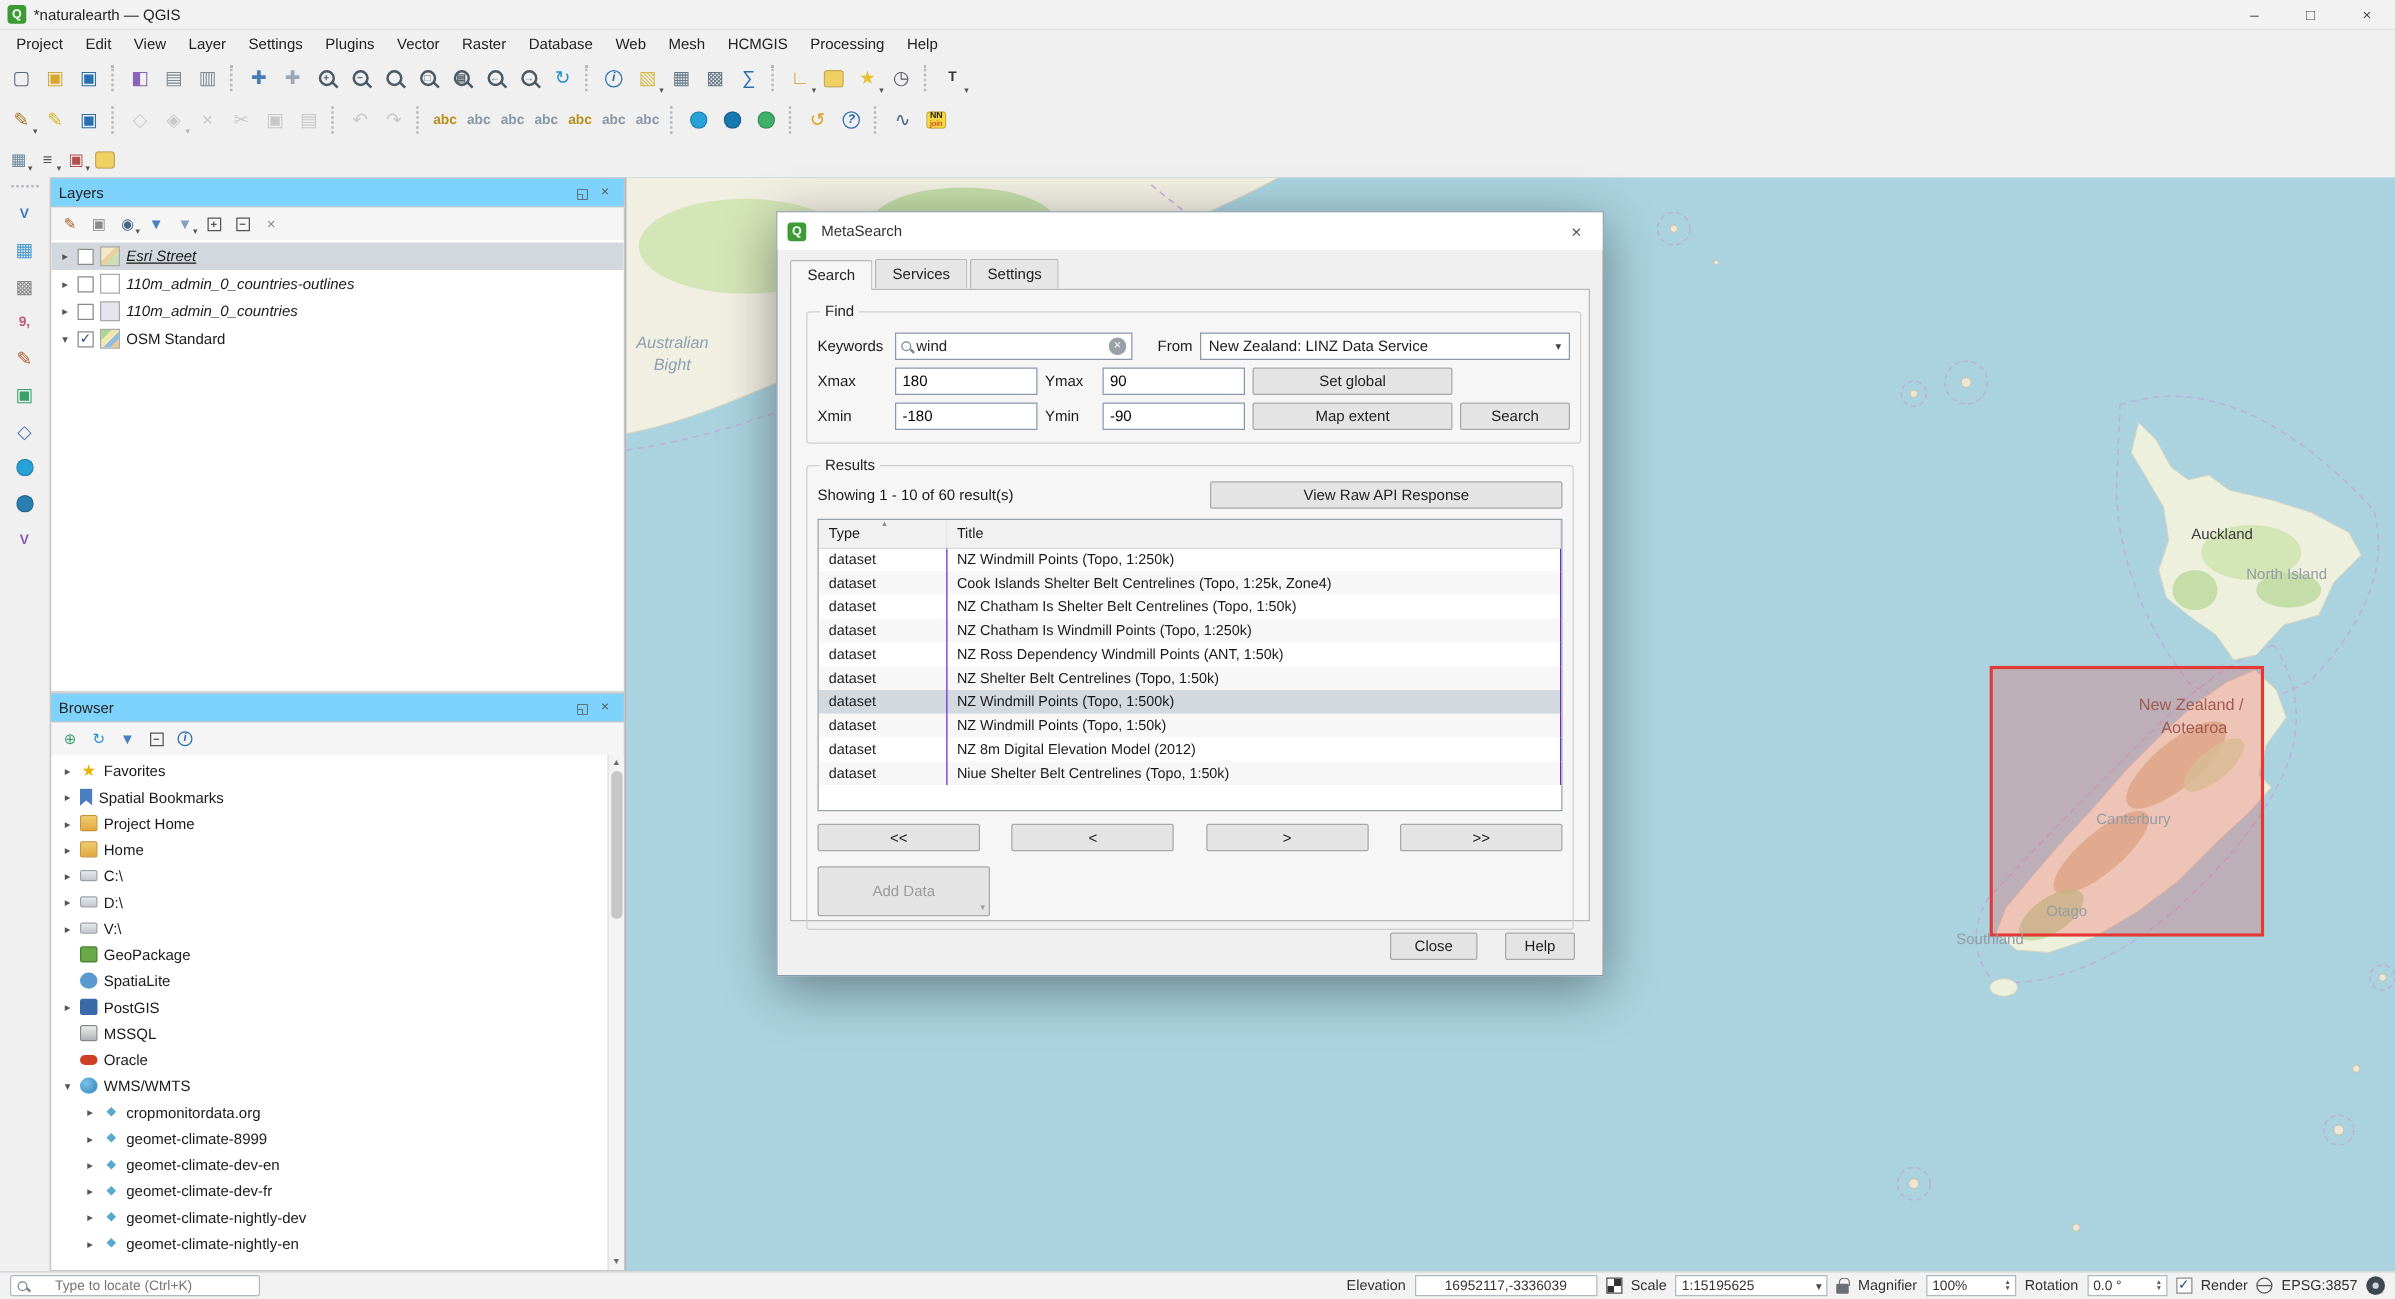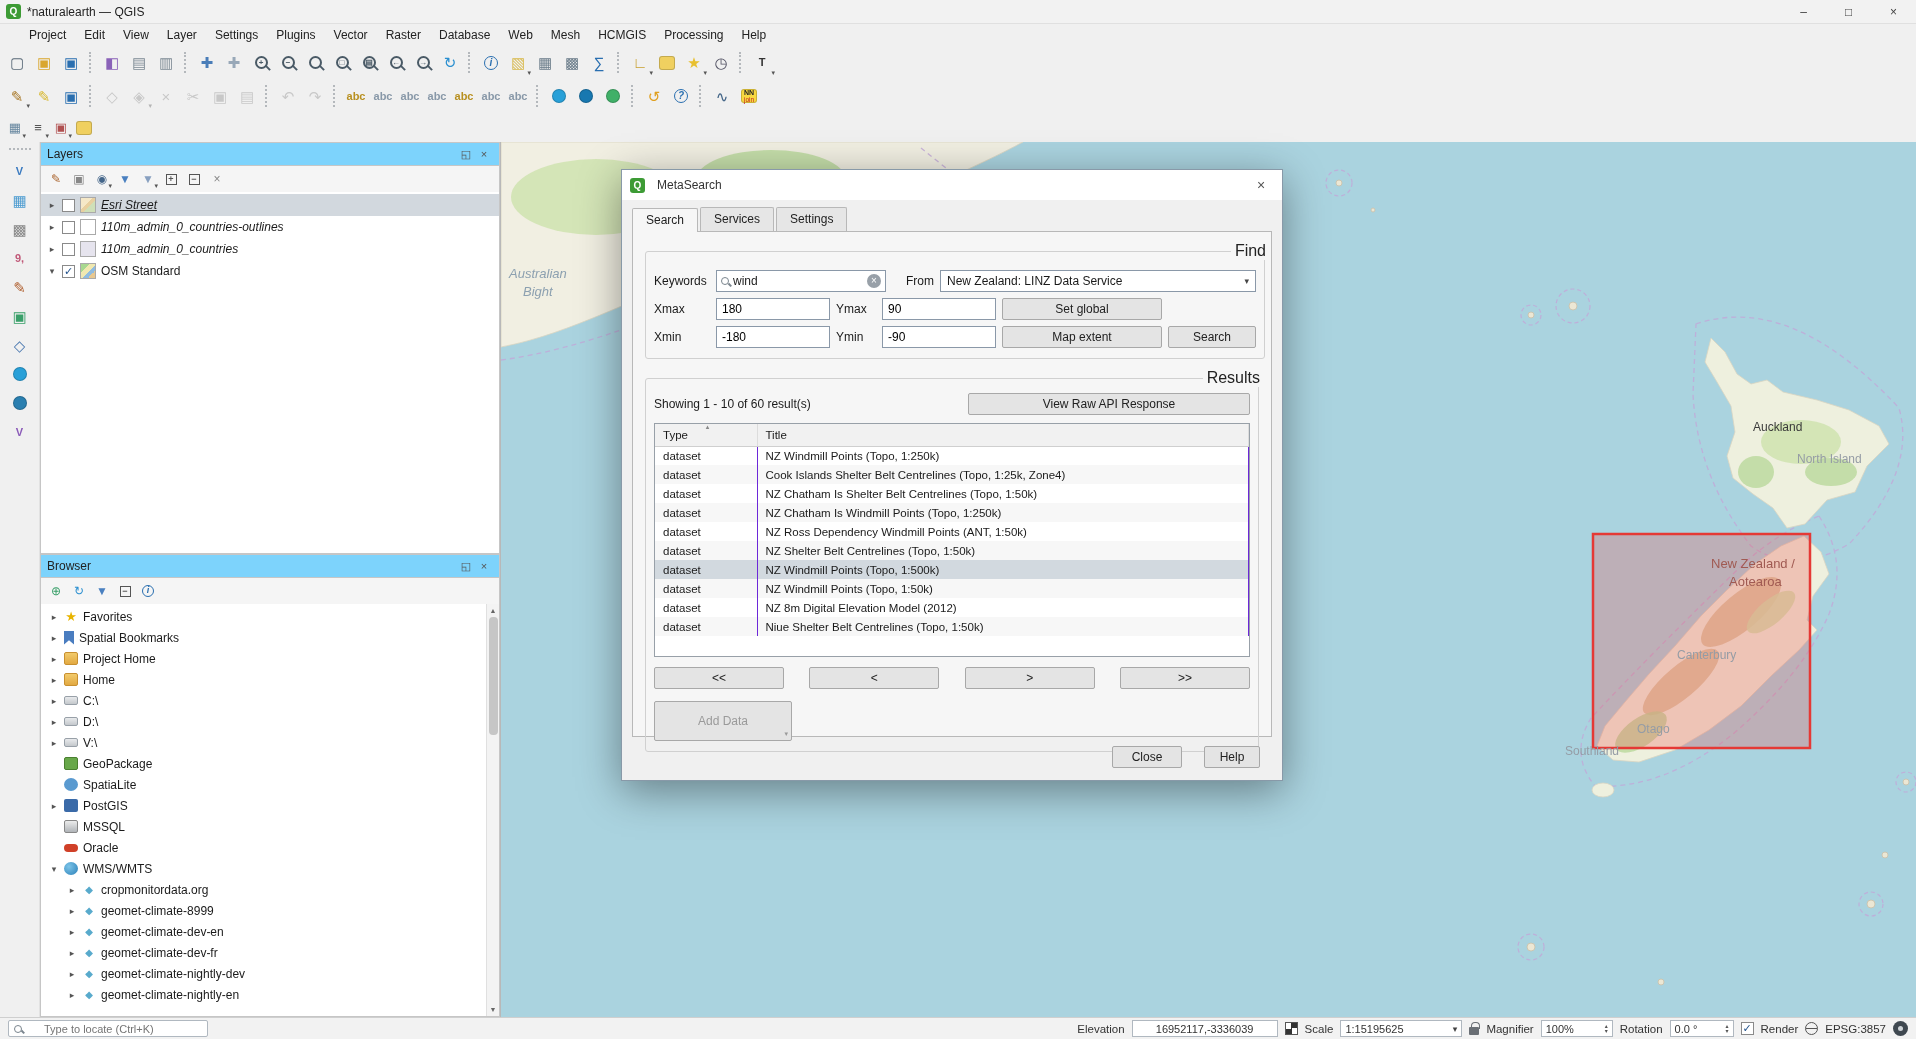--- a/index.html
+++ b/index.html
@@ -6,21 +6,21 @@
   html,body{width:1916px;height:1039px;overflow:hidden;background:#f0f0f0;font-size:12px;color:#1a1a1a;position:relative;}
 
   
   .titlebar{height:24px;background:#f2f2f2;display:flex;align-items:center;padding-left:6px;border-bottom:1px solid #e0e0e0;}
   .qgis-logo{width:15px;height:15px;border-radius:3px;background:#3d9b35;color:#fff;font-weight:bold;font-size:10px;display:inline-flex;align-items:center;justify-content:center;margin-right:6px;flex:0 0 auto;}
   .title-text{font-size:12px;color:#222;}
   .win-controls{margin-left:auto;display:flex;height:100%;}
   .winbtn{width:45px;height:100%;display:flex;align-items:center;justify-content:center;font-size:12px;color:#444;}
 
   
-  .menubar{height:22px;display:flex;align-items:center;padding-left:20px;background:#f0f0f0;}
+  .menubar{height:22px;display:flex;align-items:center;padding-left:4px;background:#f0f0f0;}
   .menu-item{padding:2px 9px;font-size:12px;color:#222;}
 
   
   .tbrow{display:flex;align-items:center;padding:2px 4px;gap:1px;background:#f0f0f0;}
   #tb1{height:33px;} #tb2{height:34px;} #tb3{height:29px;}
   .tb-handle{width:5px;align-self:stretch;margin:4px 4px;border-left:2px dotted #b4b8bc;}
   .tb-handle-h{height:5px;width:22px;border-top:2px dotted #b4b8bc;margin:2px 0;}
   .tbico{width:26px;height:26px;display:inline-flex;align-items:center;justify-content:center;position:relative;border-radius:3px;}
   #tb3 .tbico{width:22px;height:22px;}
   .tbico.disabled{opacity:.38;}
@@ -110,27 +110,27 @@
   
   .dialog{position:absolute;left:621px;top:169px;width:662px;height:612px;background:#f0f0f0;border:1px solid #8899a8;box-shadow:0 10px 40px rgba(0,0,0,.40);display:flex;flex-direction:column;z-index:40;}
   .dlg-title{height:30px;background:#fff;display:flex;align-items:center;padding:0 8px;gap:6px;flex:0 0 auto;}
   .dlg-title-text{font-size:12px;color:#333;}
   .dlg-close{margin-left:auto;width:26px;text-align:center;font-size:14px;color:#555;}
   .dlg-tabs{display:flex;padding:7px 10px 0;gap:2px;flex:0 0 auto;}
   .tab{padding:4px 13px;border:1px solid #b8b8b8;border-bottom:none;background:#e6e6e6;border-radius:2px 2px 0 0;font-size:12px;color:#222;}
   .tab.active{background:#f6f6f6;position:relative;top:1px;padding-bottom:5px;}
   .dlg-pane{margin:0 10px;border:1px solid #b8b8b8;background:#f6f6f6;padding:10px 12px;height:506px;display:flex;flex-direction:column;gap:10px;flex:0 0 auto;}
   .grp{border:1px solid #d0d0d0;border-radius:3px;padding:4px 8px 10px;background:transparent;}
-  .grp legend{padding:0 4px;font-size:16px;color:#222;margin-left:14px;text-align:right;}
+  .grp legend{padding:0 4px;font-size:12px;color:#222;margin-left:2px;}
   .grp.results{flex:1;}
   .frow{display:flex;align-items:center;gap:6px;margin-top:6px;}
   .flabel{width:56px;font-size:12px;flex:0 0 auto;}
   .flabel2{width:40px;font-size:12px;flex:0 0 auto;}
   .flabel-from{margin-left:14px;font-size:12px;flex:0 0 auto;}
-  .searchbox{width:170px;height:22px;background:#fff;border:1px solid #8a98a8;display:flex;align-items:center;padding:0 4px;gap:4px;}
+  .searchbox{width:190px;height:22px;background:#fff;border:1px solid #8a98a8;display:flex;align-items:center;padding:0 4px;gap:4px;}
   .searchbox input{border:none;outline:none;flex:1;font-size:12px;min-width:0;background:transparent;color:#222;}
   .mag-xs{width:8px;height:8px;border:1.5px solid #7a858e;border-radius:50%;position:relative;flex:0 0 auto;}
   .mag-xs::after{content:"";position:absolute;width:4px;height:1.5px;background:#7a858e;right:-3.5px;bottom:-1px;transform:rotate(45deg);}
   .clear-btn{width:14px;height:14px;border-radius:7px;background:#98a0a8;color:#fff;font-size:10px;line-height:14px;text-align:center;flex:0 0 auto;}
   .combo{flex:1;height:22px;background:#fff;border:1px solid #8a98a8;display:flex;align-items:center;padding:0 6px;min-width:0;}
   .combo .val{flex:1;white-space:nowrap;overflow:hidden;text-overflow:ellipsis;font-size:12px;}
   .ddc{color:#444;font-size:9px;margin-left:4px;}
   .tinput{width:114px;height:22px;border:1px solid #8a98a8;background:#fff;padding:0 5px;font-size:12px;}
   .btn{height:22px;background:#e4e4e4;border:1px solid #a8a8a8;font-size:12px;display:inline-flex;align-items:center;justify-content:center;border-radius:2px;color:#222;}
   .btn-setglobal{width:160px;margin-left:auto;margin-right:94px;}

